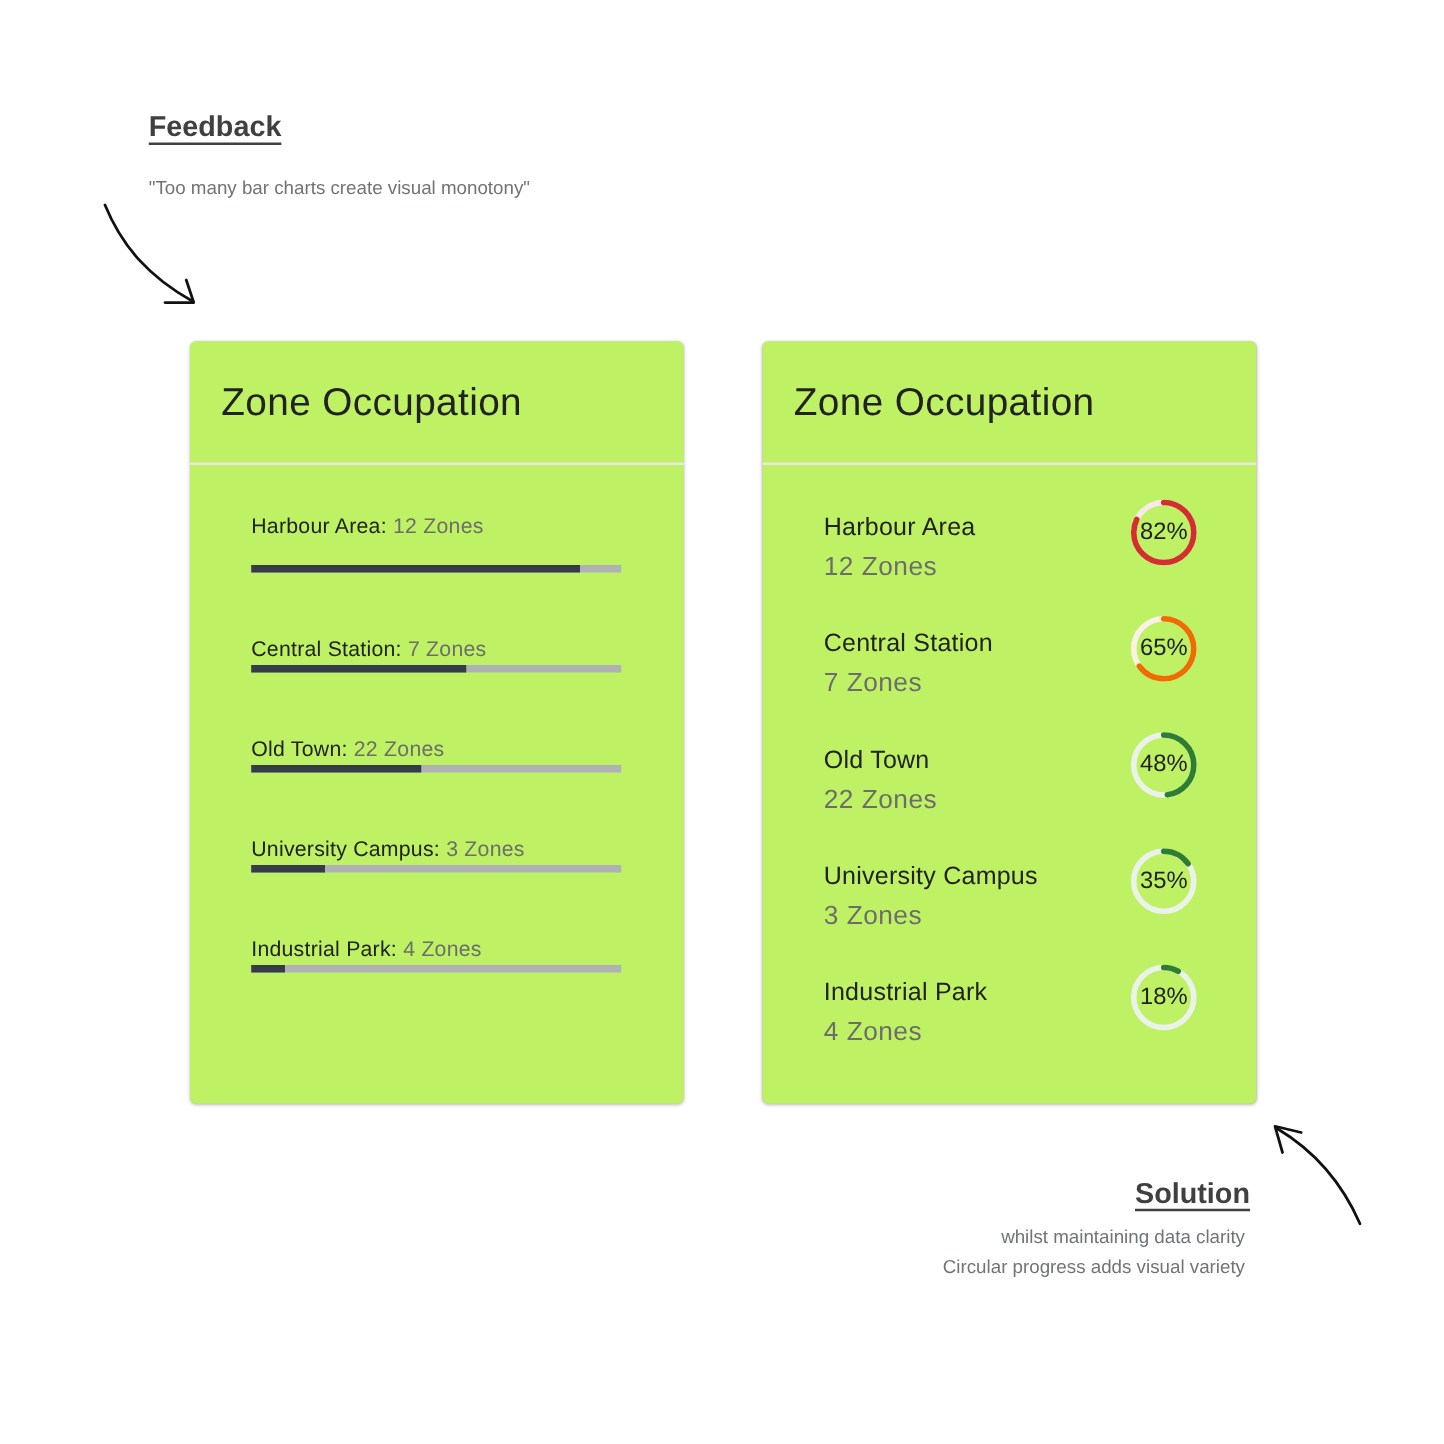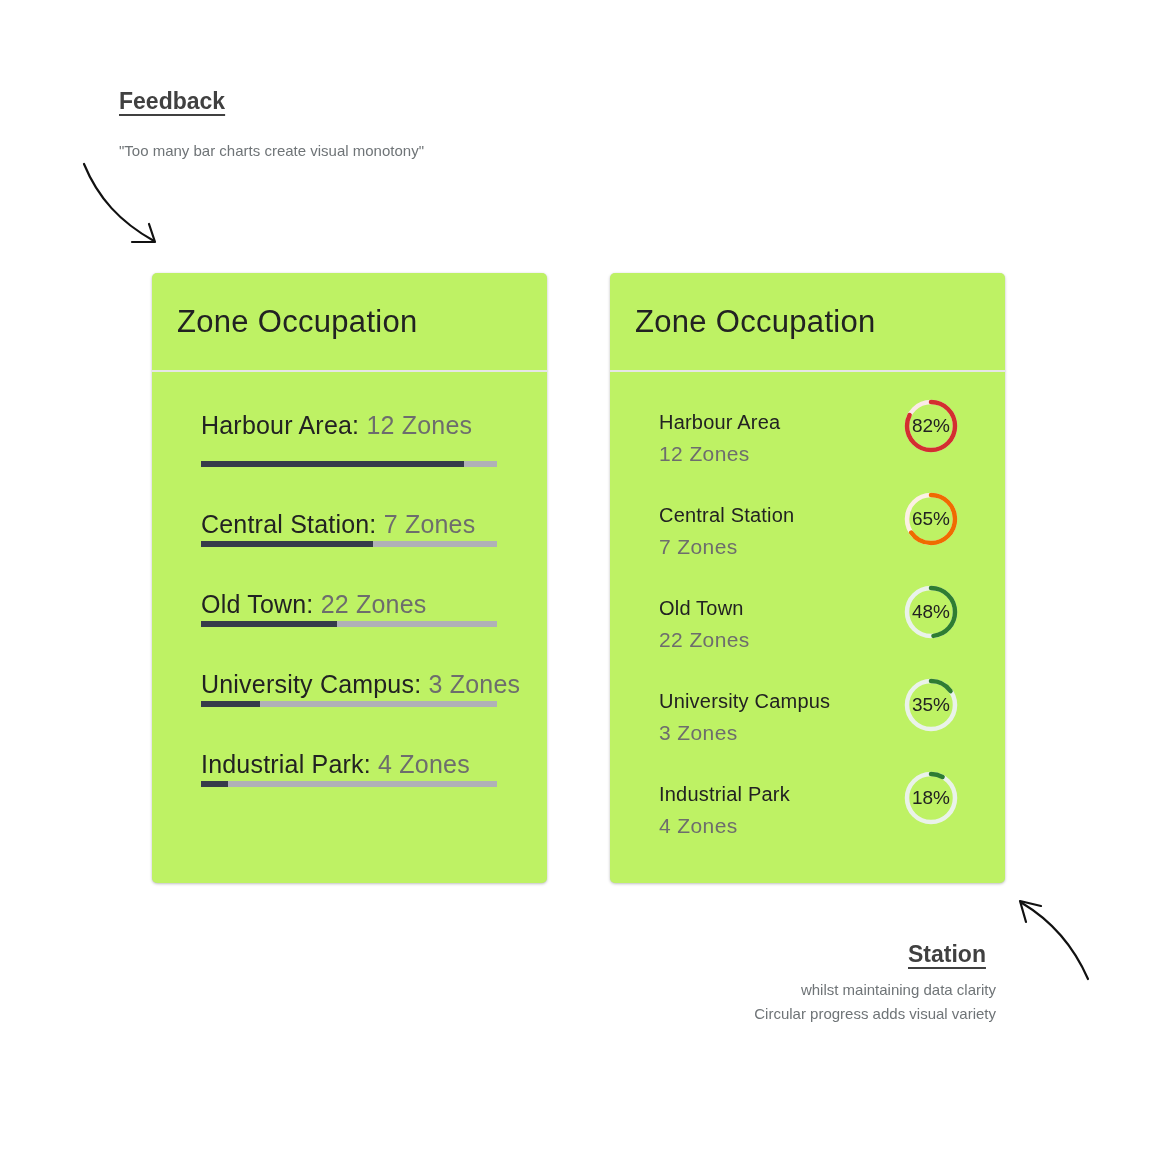--- a/index.html
+++ b/index.html
@@ -26,21 +26,21 @@
     #card-left { left: 152px; }
     #card-right { left: 610px; }
     .card-header {
       height: 99px; border-bottom: 2px solid #e6e6e6;
       padding-left: 25px; display: flex; align-items: center;
     }
     .card-title { font-size: 31px; color: #222; letter-spacing: 0.3px; }
 
     
     .bar-row { position: absolute; left: 49px; width: 296px; }
-    .bar-label { font-size: 25px; color: #222; white-space: nowrap; letter-spacing: 0.2px; }
+    .bar-label { font-size: 17px; color: #222; white-space: nowrap; letter-spacing: 0.2px; }
     .bar-label .zones { color: #6d6d6d; }
     .bar-track { position: relative; height: 6px; background: #b0b1b6; margin-top: 0; }
     .bar-fill { position: absolute; left: 0; top: 0; height: 6px; background: #363b4a; }
 
     
     .ring-row { position: absolute; left: 49px; width: 300px; height: 70px; }
     .ring-name { position: absolute; left: 0; top: 0; font-size: 20px; color: #222; letter-spacing: 0.2px; }
     .ring-zones { position: absolute; left: 0; top: 31px; font-size: 21px; color: #6d6d6d; letter-spacing: 0.4px; }
     .ring { position: absolute; left: 244px; top: -13px; width: 56px; height: 56px; }
     .ring svg { position: absolute; left: 0; top: 0; }
@@ -179,17 +179,17 @@
         </svg>
       <div class="ring-pct">18%</div>
     </div>
   </div>
 </div>
 
 <svg class="arrow" style="left:1012px; top:893px;" width="85" height="92" viewBox="0 0 85 92">
   <path d="M76 86 C 62 54, 40 28, 10 10" fill="none" stroke="#111" stroke-width="2.2" stroke-linecap="round"></path>
   <path d="M14 29 L8 8 L29 13" fill="none" stroke="#111" stroke-width="2.2" stroke-linecap="round" stroke-linejoin="round"></path>
 </svg>
-<div id="solution-title" class="annot-title">Station</div>
+<div id="solution-title" class="annot-title">Solution</div>
 <div id="solution-text" class="annot-text">
   <div>whilst maintaining data clarity</div>
   <div>Circular progress adds visual variety</div>
 </div>
 
 </body></html>

